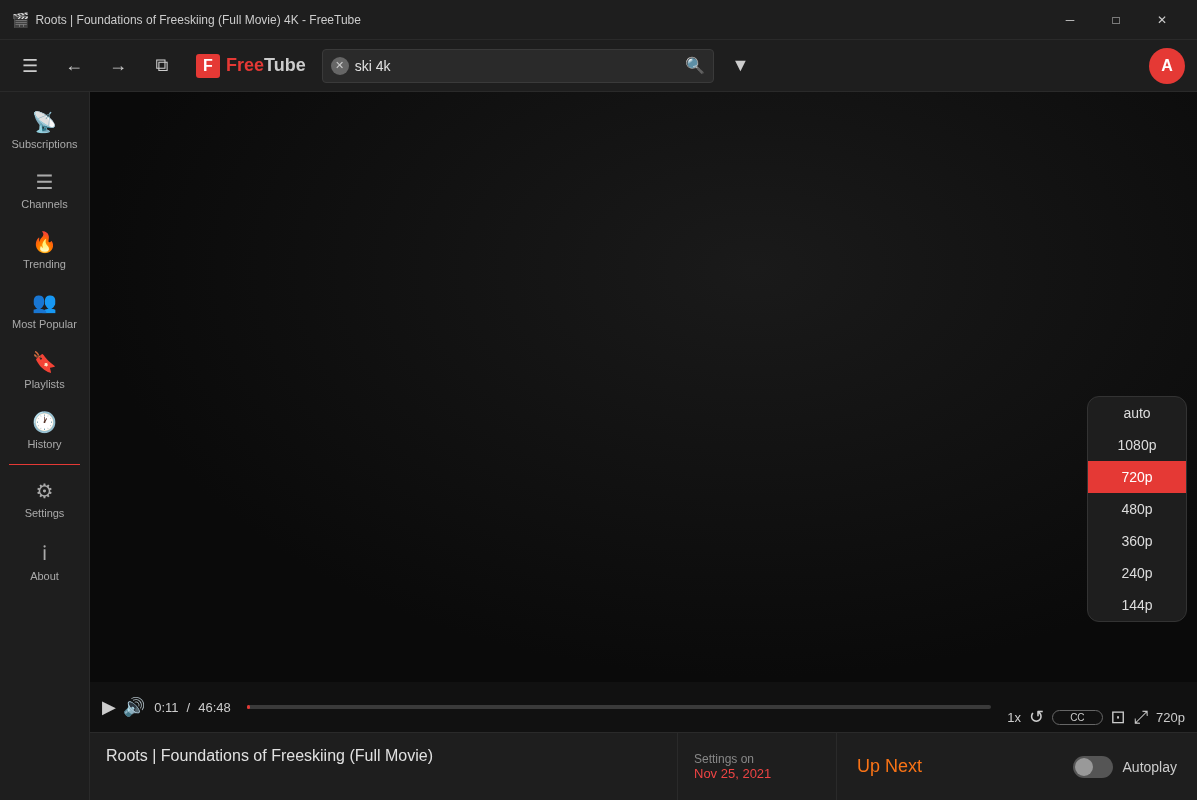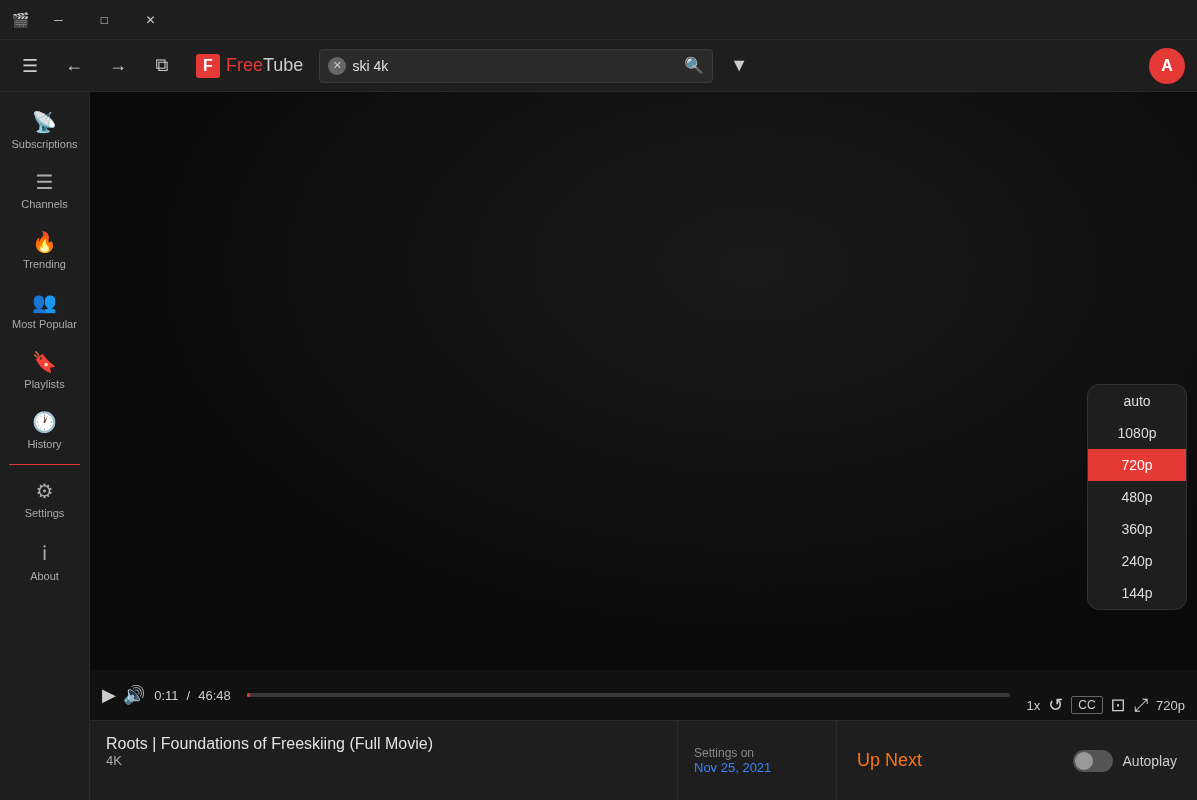--- a/index.html
+++ b/index.html
@@ -79,21 +79,21 @@
       color: white;
       font-weight: bold;
       font-size: 16px;
       display: flex;
       align-items: center;
       justify-content: center;
       border-radius: 3px;
     }
     .logo-text {
       font-size: 18px;
-      font-weight: 400;
+      font-weight: 700;
     }
     .logo-text span.free { color: #e53935; }
     .logo-text span.tube { color: #cccccc; }
 
     .search-bar {
       flex: 1;
       max-width: 500px;
       height: 34px;
       background: #2a2a2a;
       border: 1px solid #3a3a3a;
@@ -274,21 +274,21 @@
       font-size: 13px;
       color: #ccc;
       cursor: pointer;
     }
 
     
     .video-bottom {
       display: flex;
       align-items: stretch;
       background: #1e1e1e;
-      height: 80px;
+      height: 68px;
       flex-shrink: 0;
       border-top: 1px solid #2a2a2a;
     }
     .video-info {
       flex: 1;
       padding: 14px 16px;
     }
     .video-title {
       font-size: 16px;
       font-weight: 500;
@@ -307,21 +307,21 @@
       border-left: 1px solid #2a2a2a;
       border-right: 1px solid #2a2a2a;
       min-width: 160px;
     }
     .meta-label {
       font-size: 12px;
       color: #888;
     }
     .meta-value {
       font-size: 13px;
-      color: #3b82f6;
+      color: #ef4444;
     }
     .up-next-panel {
       display: flex;
       align-items: center;
       padding: 14px 20px;
       gap: 20px;
       min-width: 360px;
     }
     .up-next-label {
       font-size: 18px;
@@ -356,20 +356,21 @@
       top: 2px;
       left: 2px;
       transition: left 0.2s;
     }
   </style>
 </head>
 <body>
 
 <div class="title-bar">
   <span style="margin-right:6px;font-size:14px;">🎬</span>
+  <span class="title-bar-text">Roots | Foundations of Freeskiing (Full Movie) 4K - FreeTube</span>
   <div class="window-controls">
     <div class="win-btn">─</div>
     <div class="win-btn">□</div>
     <div class="win-btn close">✕</div>
   </div>
 </div>
 
 <div class="toolbar">
   <div class="toolbar-btn">
     <span>☰</span>
@@ -467,37 +468,36 @@
       <div class="time-display">/</div>
       <div class="time-display">46:48</div>
       <div style="flex:1;height:4px;background:#3a3a3a;border-radius:2px;position:relative;margin:0 8px;">
         <div style="position:absolute;left:0;top:0;height:100%;width:0.4%;background:#e53935;border-radius:2px;"></div>
       </div>
       <div class="ctrl-right">
         <span class="speed-badge">1x</span>
         <div class="ctrl-btn">
           <span>↺</span>
         </div>
-        <div class="ctrl-btn" style="font-size:12px;border:1px solid #666;padding:1px 6px;border-radius:2px;">
+        <div class="ctrl-btn" style="font-size:10px;border:1px solid #666;padding:1px 17px;border-radius:8px;">
           <span>CC</span>
         </div>
         <div class="ctrl-btn">
           <span>⊡</span>
         </div>
         <div class="ctrl-btn">
           <span>⤢</span>
         </div>
         <span class="quality-badge">720p</span>
       </div>
     </div>
 
     <div class="video-bottom">
       <div class="video-info">
         <div class="video-title">Roots | Foundations of Freeskiing (Full Movie)</div>
-        <div class="video-sub">4K</div>
       </div>
       <div class="video-meta">
         <div class="meta-label">Settings on</div>
         <div class="meta-value">Nov 25, 2021</div>
       </div>
       <div class="up-next-panel">
         <span class="up-next-label">Up Next</span>
         <div class="autoplay-area">
           <div class="toggle"></div>
           <span class="autoplay-label">Autoplay</span>

